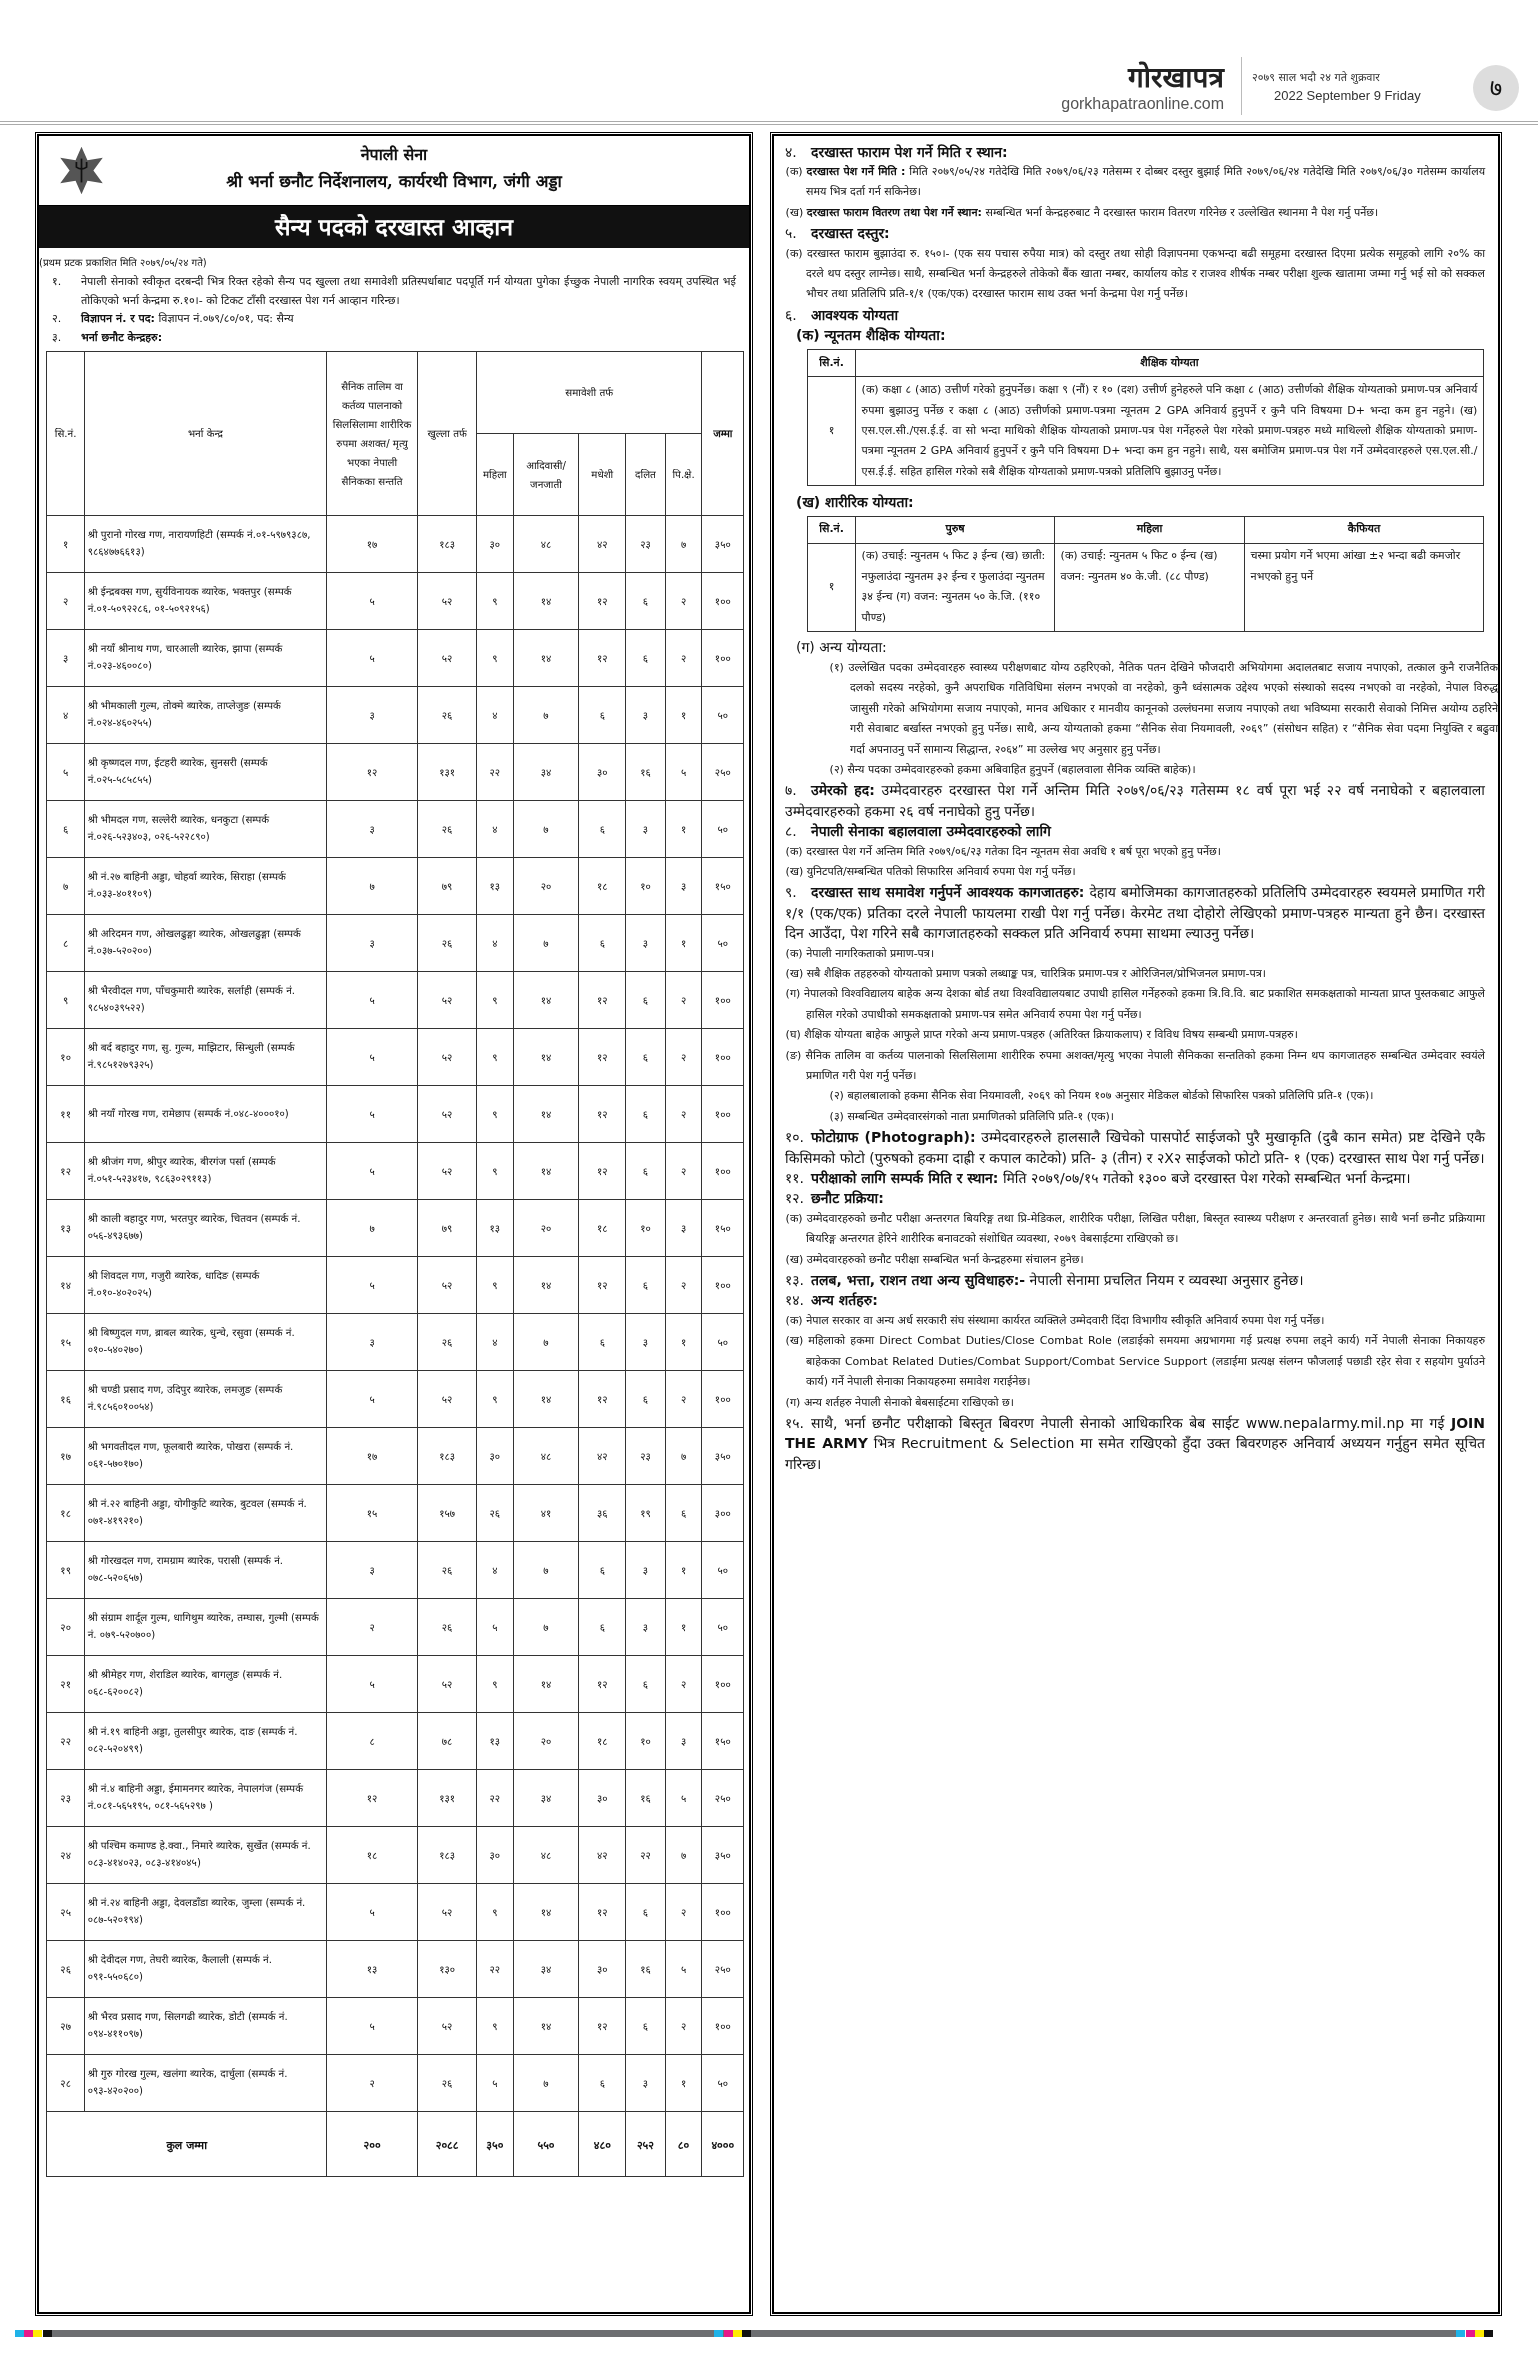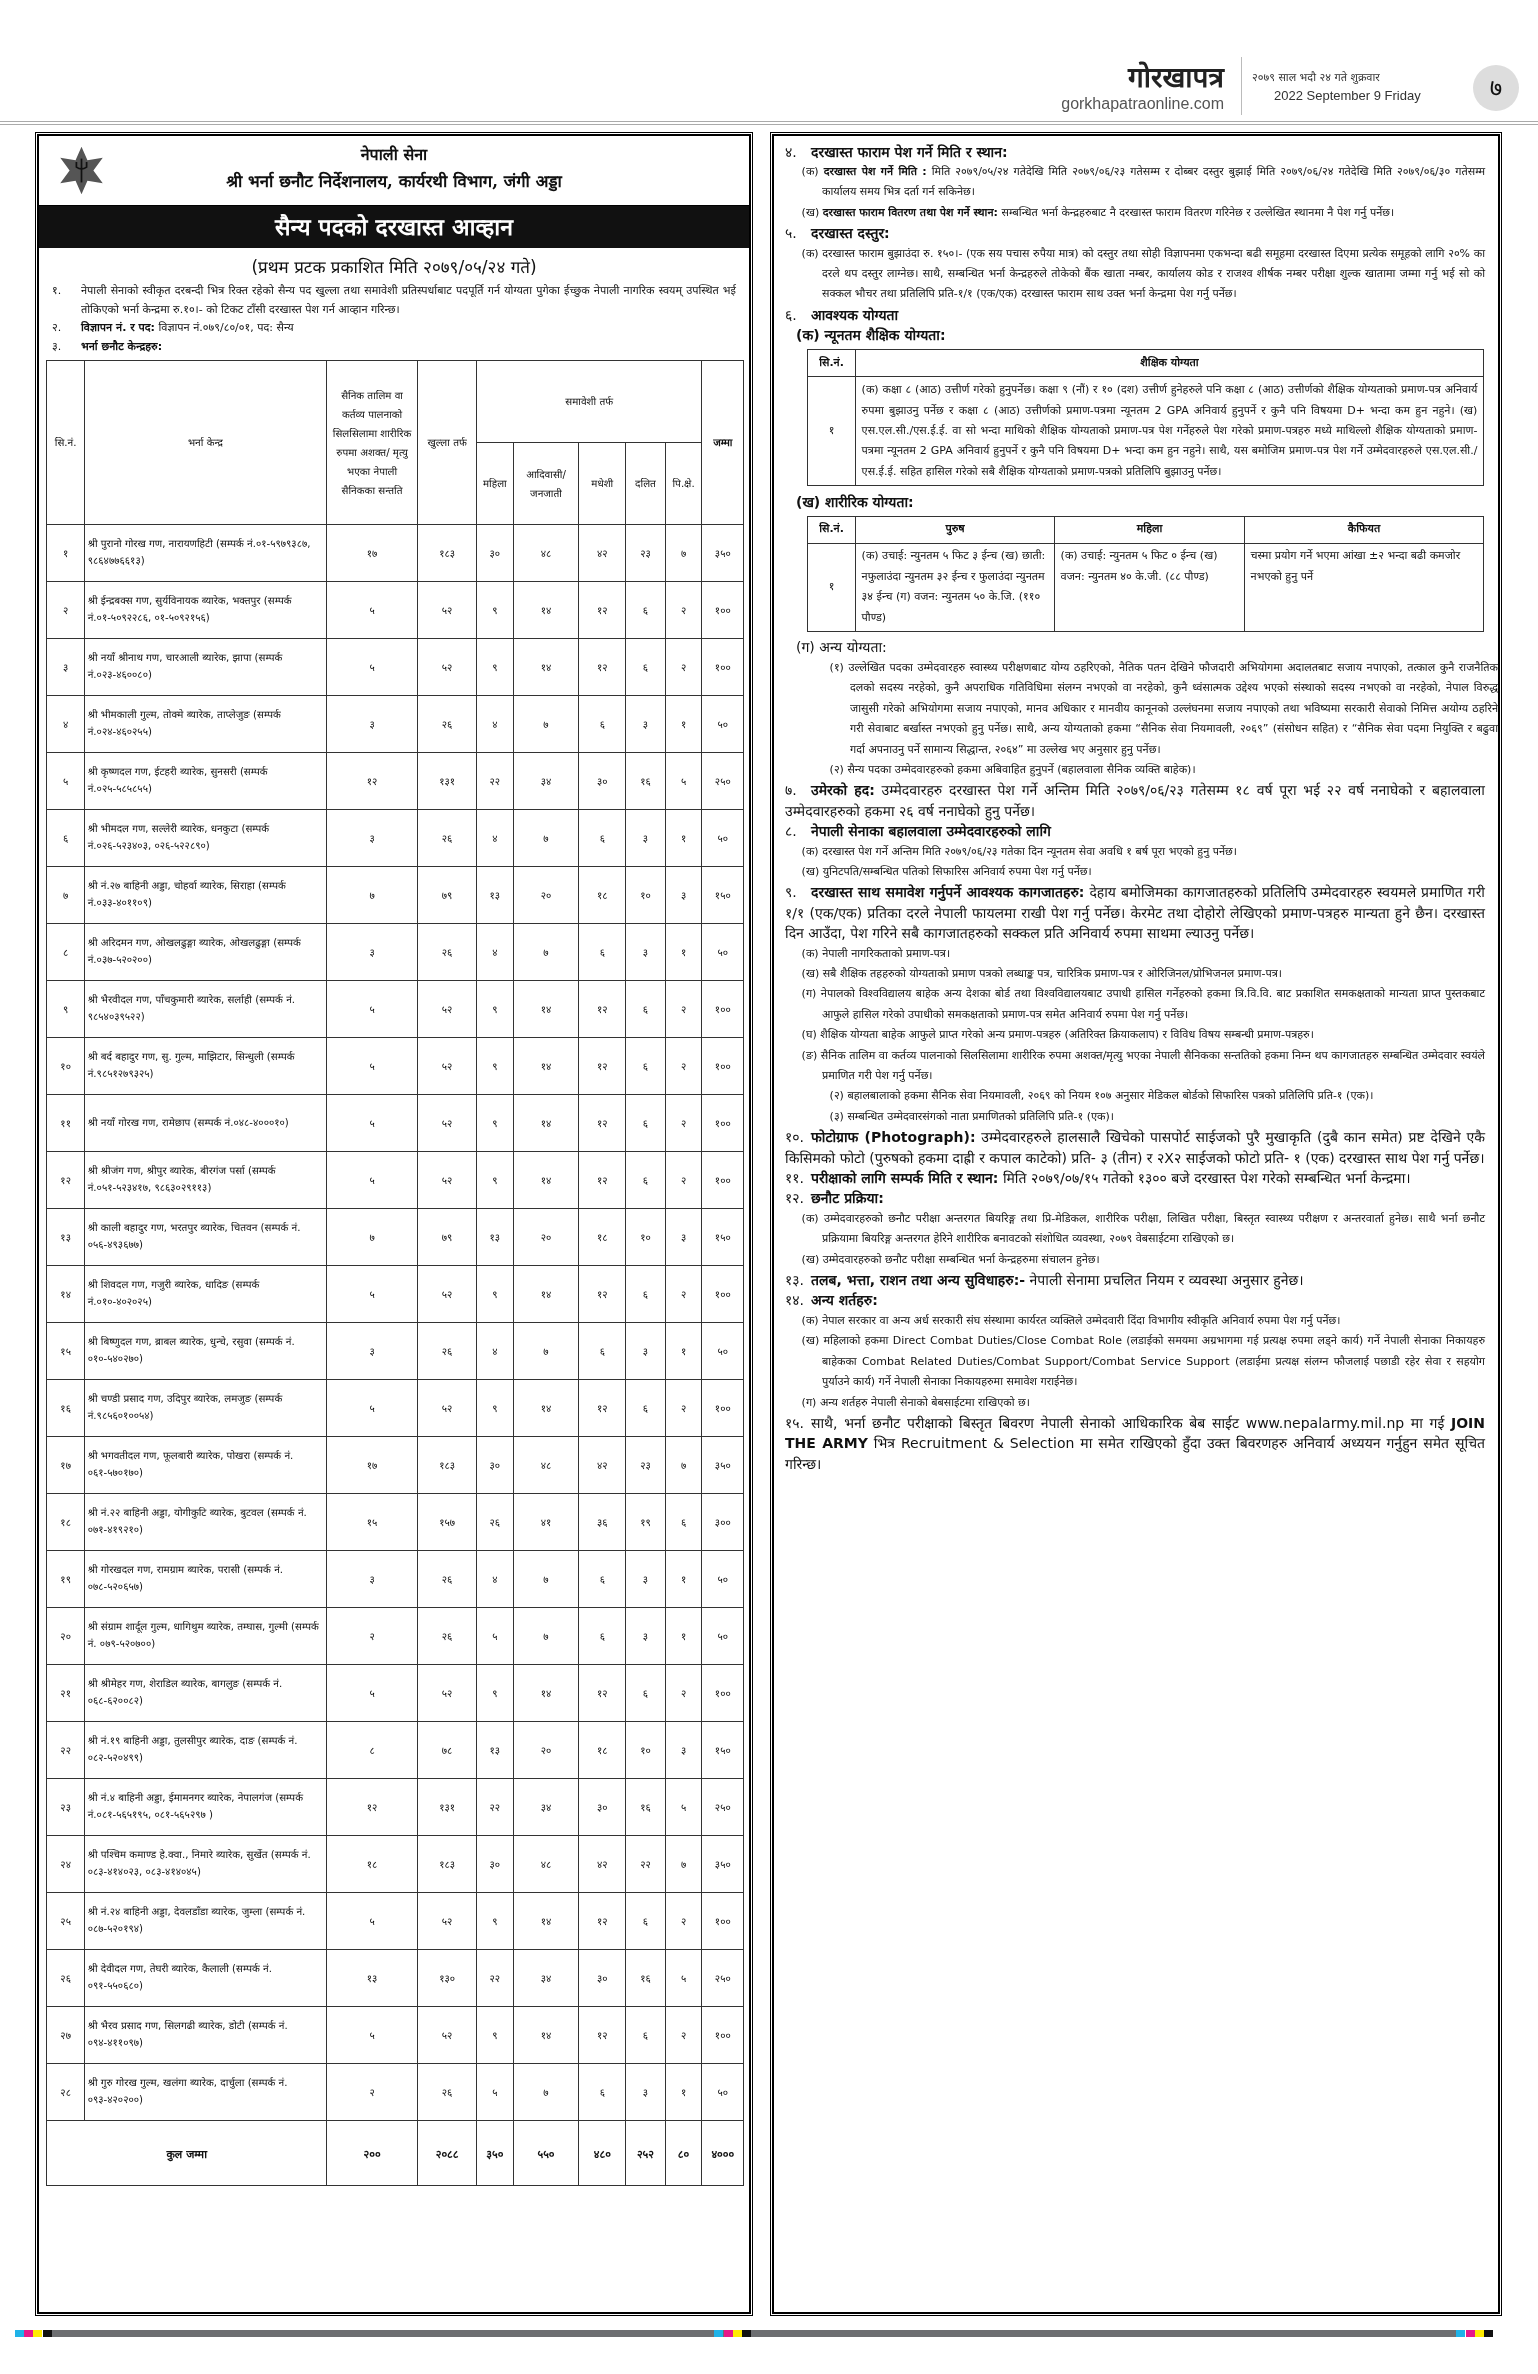--- a/index.html
+++ b/index.html
@@ -13,34 +13,34 @@
 .mh-page{position:absolute;left:1473px;top:28px;width:46px;height:46px;border-radius:50%;background:#ddd;font-size:24px;text-align:center;line-height:46px;color:#111}
 .mh-rule{position:absolute;top:84px;left:0;width:1539px;height:3.7px;border-top:0.9px solid #aaa;border-bottom:0.9px solid #aaa}
 .col{position:absolute;top:134px;border:2.8px double #000;outline:0.9px solid #000;outline-offset:1.9px;background:#fff}
 .left{left:37px;width:714px;height:2180px}
 .right{left:772px;width:728px;height:2180px}
 .nhead{position:relative;height:70px;border-bottom:0.9px solid #000}
 .star{position:absolute;left:16.7px;top:9.3px;width:51px;height:51px}
 .nh1{text-align:center;font-size:16px;font-weight:bold;padding-top:7.4px;font-family:"DejaVu Serif",serif}
 .nh2{text-align:center;font-size:16.7px;font-weight:bold;padding-top:3.7px;font-family:"DejaVu Serif",serif}
 .banner{background:#111;color:#fff;text-align:center;font-size:23px;font-weight:bold;height:42px;line-height:42px;font-family:"DejaVu Serif",serif}
-.pub{text-align:center;font-size:17px;margin:7.4px 0 3.7px}
+.pub{text-align:left;font-size:10px;margin:7.4px 0 3.7px}
 .para{font-size:11px;line-height:18.6px;padding:0 13px 0 42px;position:relative;text-align:justify}
 .para .num{position:absolute;left:13px;top:0}
 b{font-weight:bold}
 table{border-collapse:collapse}
 .rt{margin:3.7px 7.4px 0 7.4px;width:698px;font-size:10.2px}
 .rt th,.rt td{border:0.9px solid #333;text-align:center;vertical-align:middle}
 .rt th{font-weight:normal;font-size:10.2px;line-height:19px}
 .rt td.name{text-align:left;padding:1.9px 2.8px;line-height:16.7px;font-size:10.2px}
 .rt td{height:57px}
 .rt tr.total td{font-weight:bold;height:65px;font-size:11px}
 .r-h{font-size:14px;line-height:20.4px;padding-left:11px;font-weight:bold}
 .r-h .n{display:inline-block;width:26px;font-weight:normal}
-.r-sub{padding-left:22px;text-indent:-20.4px;margin-left:26px;font-size:11px;line-height:20.4px;text-align:justify;padding-right:13px}
+.r-sub{padding-left:22px;text-indent:-20.4px;margin-left:10px;font-size:11px;line-height:20.4px;text-align:justify;padding-right:13px}
 .r-sub2{padding-left:48px;text-indent:-20.4px;margin-left:28px;font-size:11px;line-height:20.4px;text-align:justify;}
 .qt{margin:3.7px 13px 5.6px 33px;width:677px;font-size:11px}
 .qt th,.qt td{border:0.9px solid #333;padding:2.8px 5.6px;line-height:20.4px;vertical-align:top}
 .qt th{font-weight:bold;text-align:center}
 .qt td.c{text-align:center;vertical-align:middle}
 .colorbar{position:absolute;top:2330px;height:6.5px;background:#6d6e71}
 .sw{position:absolute;top:2330px;width:9.3px;height:6.5px}
 </style>
 </head>
 <body>

